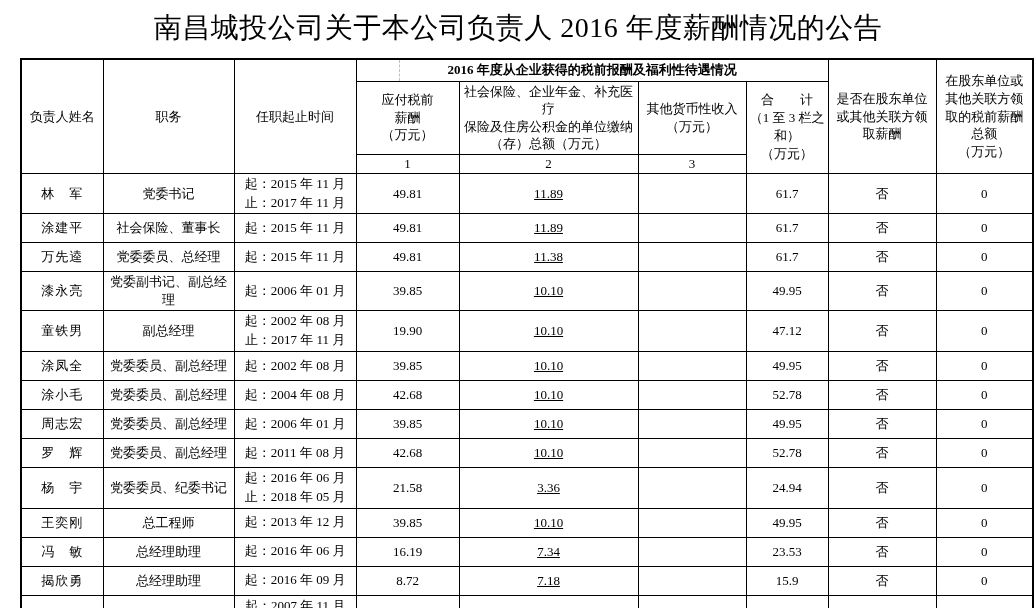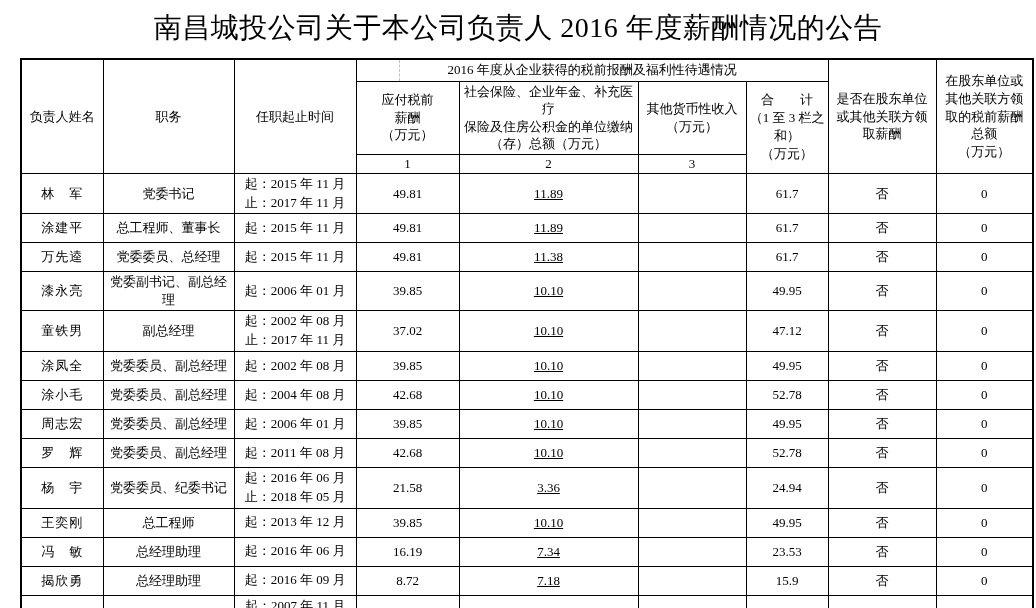--- a/index.html
+++ b/index.html
@@ -29,21 +29,21 @@
     vertical-align:middle;
     padding:1px 2px;
     overflow:hidden;
     font-size:13px;
   }
   tr.h-top { height:22px; }
   tr.h-title { height:56px; }
   tr.h-num { height:18px; }
   tbody tr { height:29px;margin-left:32px; }
   .pre { white-space:pre-line; }
-  .h-group { font-size:12.5px; position:relative; }
+  .h-group { font-size:12.5px; position:relative;font-weight:bold; }
   .h-side { font-size:13px; line-height:1.35; }
   .h-col { font-size:13px; line-height:1.35; }
   .h-col2 { font-size:12.5px;margin-left:40px; }
   .h-total { font-size:13.5px; line-height:1.4;margin-top:28px; }
   .h-numcell { font-size:12.5px; }
   .dash-line {
     position:absolute; left:42px; top:0; bottom:0;
     border-left:1px dashed #c0c0c0; width:0; display:block;
   }
   .c-name { font-size:15px; letter-spacing:1px; }
@@ -117,21 +117,21 @@
     <td class="c-pretax">49.81</td>
     <td class="c-insurance">11.89</td>
     <td class="c-other"></td>
     <td class="c-total">61.7</td>
     <td class="c-paid">否</td>
     <td class="c-amount">0</td>
   </tr>
 
   <tr>
     <td class="c-name">涂建平</td>
-    <td class="c-pos">总工程师、董事长</td>
+    <td class="c-pos">社会保险、董事长</td>
     <td class="c-tenure"><span class="tenure-inner">起：2015 年 11 月</span></td>
     <td class="c-pretax">49.81</td>
     <td class="c-insurance">11.89</td>
     <td class="c-other"></td>
     <td class="c-total">61.7</td>
     <td class="c-paid">否</td>
     <td class="c-amount">0</td>
   </tr>
 
   <tr>
@@ -156,21 +156,21 @@
     <td class="c-total">49.95</td>
     <td class="c-paid">否</td>
     <td class="c-amount">0</td>
   </tr>
 
   <tr>
     <td class="c-name">童铁男</td>
     <td class="c-pos">副总经理</td>
     <td class="c-tenure"><span class="tenure-inner">起：2002 年 08 月
 止：2017 年 11 月</span></td>
-    <td class="c-pretax">37.02</td>
+    <td class="c-pretax">19.90</td>
     <td class="c-insurance">10.10</td>
     <td class="c-other"></td>
     <td class="c-total">47.12</td>
     <td class="c-paid">否</td>
     <td class="c-amount">0</td>
   </tr>
 
   <tr>
     <td class="c-name">涂凤全</td>
     <td class="c-pos">党委委员、副总经理</td>

